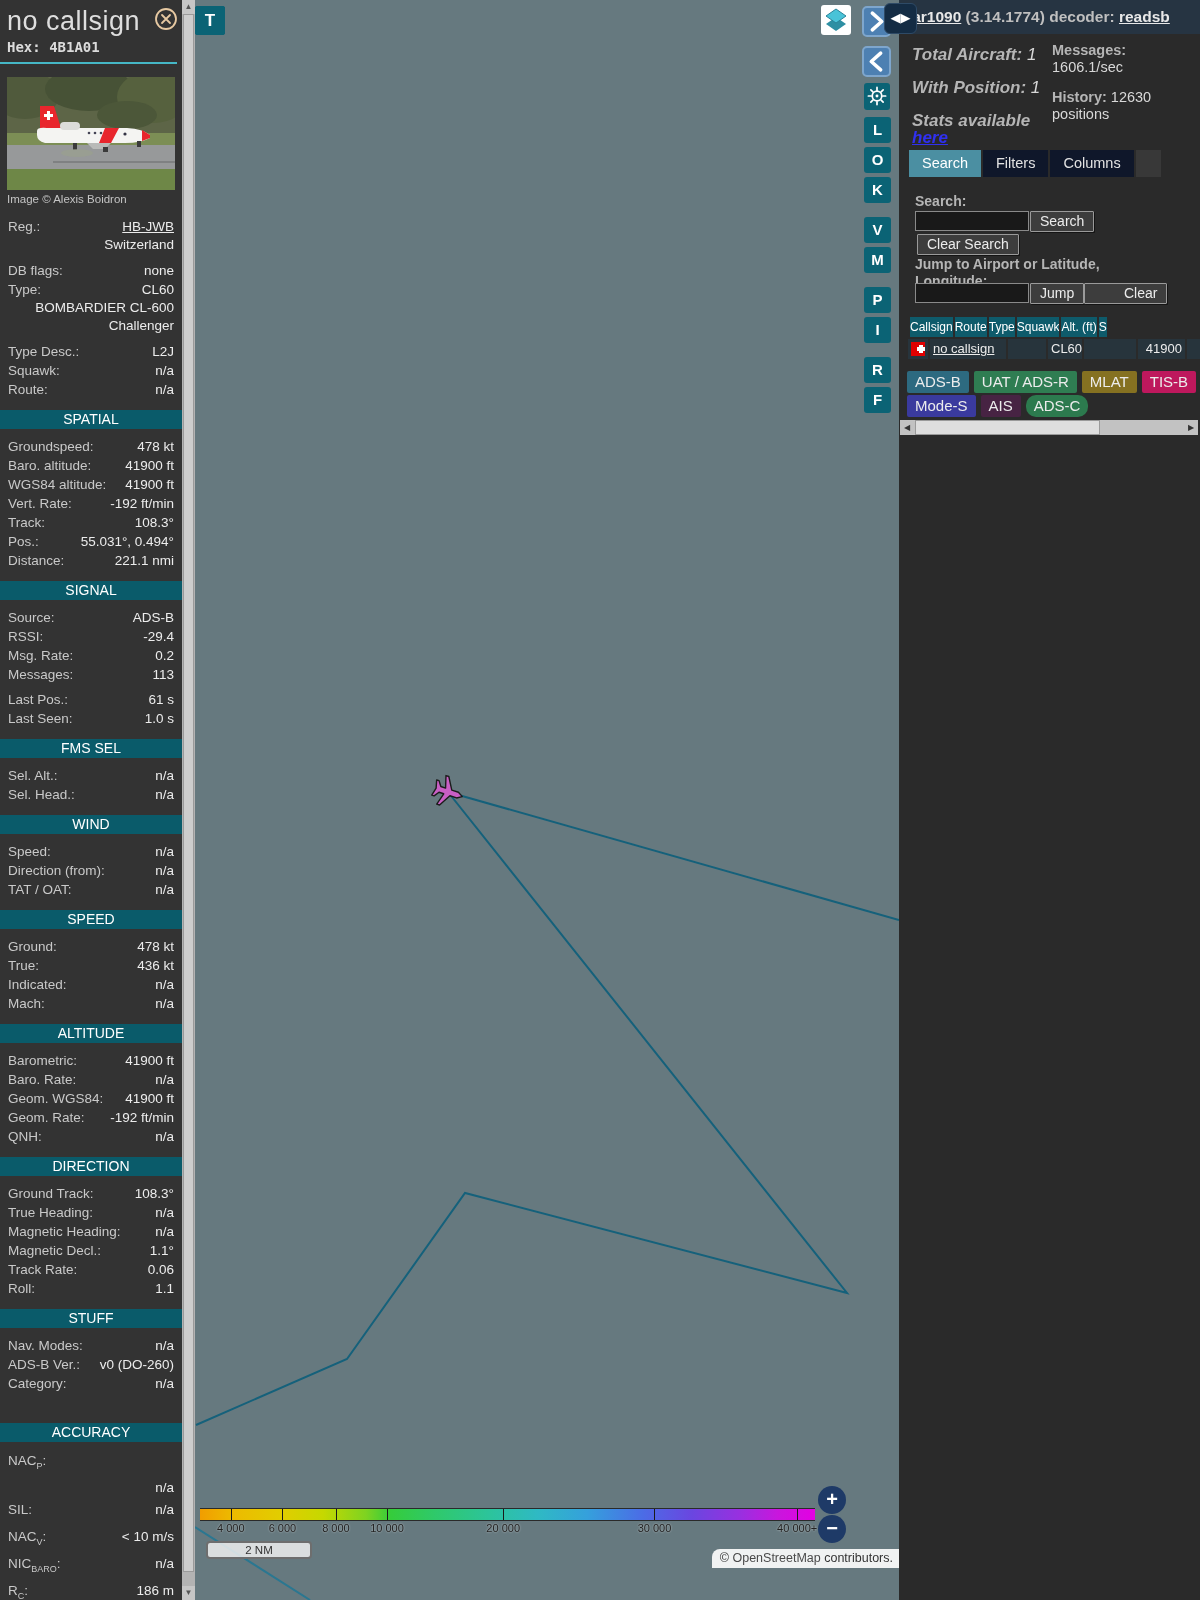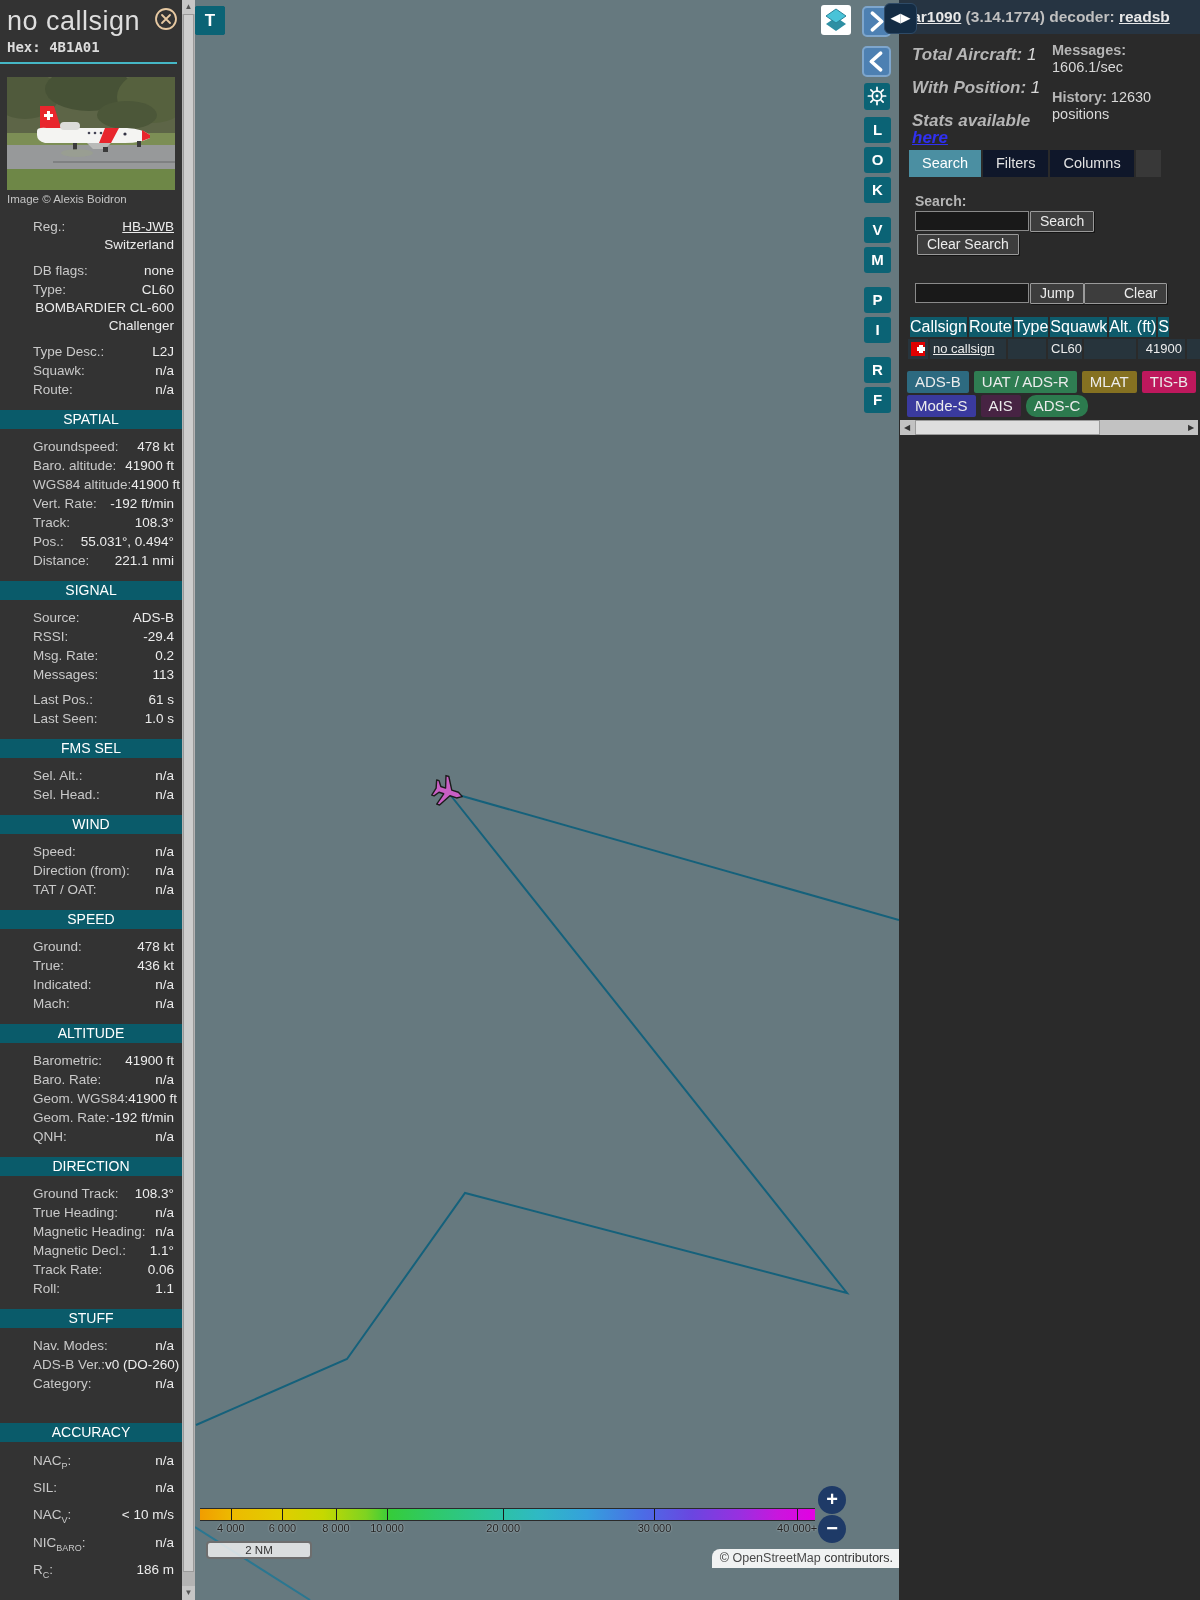--- a/index.html
+++ b/index.html
@@ -11,21 +11,21 @@
   }
   
   #sidebar{position:absolute;left:0;top:0;width:182px;height:1600px;background:#333;color:#c9c9c9;}
   #sb-title{font-size:27px;color:#dedede;padding:6px 0 0 7px;letter-spacing:.5px;}
   #sb-close{position:absolute;left:154px;top:7px;width:24px;height:24px;cursor:pointer;}
   #sb-hex{font-family:"DejaVu Sans Mono","Liberation Mono",monospace;font-weight:bold;font-size:14px;color:#dcdcdc;padding:2px 0 0 7px;}
   #sb-divider{height:2px;background:#45b7c6;margin:7px 0 0 0;width:177px;}
   #sb-photo{margin:13px 0 0 7px;width:168px;height:113px;display:block;}
   #sb-credit{font-size:11.5px;color:#c4c4c4;padding:3px 0 0 7px;}
   .srow{display:flex;justify-content:space-between;padding:0 8px;font-size:13.5px;line-height:19px;}
-  .srow .lbl{color:#c9c9c9;white-space:nowrap;margin-left:25px;}
+  .srow .lbl{color:#c9c9c9;white-space:nowrap;}
   .srow .val{color:#ececec;text-align:right;white-space:nowrap;}
   .vonly{text-align:right;padding:0 8px;font-size:13.5px;line-height:18px;color:#ececec;}
   a.sb-link{color:#ececec;text-decoration:underline;}
   #sb-toprows{margin-top:12px;}
   .rgap{height:7px;}
   .shead{background:#0a5b6a;color:#fff;text-align:center;font-size:14px;line-height:17px;padding:1px 0;margin:11px 0 8px 0;}
   .rgroup{margin-bottom:6px;}
   .sbsec .groups{margin-bottom:2px;}
   sub{font-size:9px;}
   
@@ -72,21 +72,21 @@
   .tab{padding:0 13px;font-size:14.5px;line-height:27px;color:#e2e2e2;background:#0f172a;border-right:2px solid #2a2a2a;cursor:pointer;}
   .tab.active{background:#4b8fa2;color:#fff;}
   .tab-fill{flex:1;background:#383838;}
   .fldlabel{position:absolute;font-size:14px;font-weight:bold;color:#b5b5b5;}
   .txt-input{position:absolute;width:106px;height:18px;background:#191919;border:1px solid #8a8a8a;color:#eee;font-size:13px;padding:0 3px;}
   .pbtn{position:absolute;background:#3d3d3d;color:#ececec;border:1px solid #9a9a9a;border-radius:1px;font-size:14px;padding:1px 9px 2px 9px;box-shadow:1px 1px 0 #141414;cursor:pointer;font-family:inherit;}
   
   #actable{position:absolute;left:9px;top:317px;}
   .trow{display:flex;margin-bottom:2px;}
   .trow > div{margin-right:2px;box-sizing:border-box;overflow:hidden;white-space:nowrap;}
-  .th{background:#0e5b6b;color:#fff;font-size:16px;line-height:20px;text-align:center;cursor:pointer;}
+  .th{background:#0e5b6b;color:#fff;font-size:12px;line-height:20px;text-align:center;cursor:pointer;}
   .td{background:#27343c;color:#ececec;font-size:13px;line-height:20px;padding:0 3px;}
   .cw0{width:20px;} .cw1{width:76px;} .cw2{width:38px;} .cw3{width:34px;} .cw4{width:52px;} .cw5{width:47px;} .cw6{width:14px;margin-right:0!important;}
   .td.alt{text-align:right;}
   a.cs-link{color:#ececec;text-decoration:underline;}
   .flagcell{display:flex;align-items:center;justify-content:center;}
   
   #srcbtns{position:absolute;left:8px;top:371px;width:290px;}
   .srcrow{display:flex;margin-bottom:2px;}
   .srcbtn{color:#ececec;font-size:15px;line-height:22px;padding:0 8px;margin-right:5px;border-radius:2px;cursor:pointer;white-space:nowrap;}
   
@@ -414,21 +414,21 @@
               <span class="val">n/a</span>
             </div>
         </div>
       </div>
     </section>
   </div>
 
   <section class="sbsec">
     <div class="shead" style="margin-top:30px;">ACCURACY</div>
     <div>
-      <div class="srow" style="line-height:21.5px;">
+      <div class="srow" style="line-height:21.5px;flex-direction:column;">
         <span class="lbl"><span>NAC</span><sub>P</sub><span>:</span></span>
         <span class="val">n/a</span>
       </div>
 
       <div class="srow" style="line-height:21.5px;">
         <span class="lbl"><span>SIL</span><sub></sub><span>:</span></span>
         <span class="val">n/a</span>
       </div>
 
       <div class="srow" style="line-height:21.5px;">
@@ -597,20 +597,21 @@
     <div class="tab">Filters</div>
     <div class="tab">Columns</div>
     <div class="tab-fill"></div>
   </div>
 
   <div class="fldlabel" style="left:16px;top:193px;">Search:</div>
   <input class="txt-input" style="left: 16px; top: 211px;" value="">
   <button class="pbtn" style="left:131px;top:211px;">Search</button>
   <button class="pbtn" style="left:18px;top:234px;">Clear Search</button>
 
+  <div class="fldlabel" style="left:16px;top:256px;width:245px;line-height:17px;">Jump to Airport or Latitude, Longitude:</div>
   <input class="txt-input" style="left: 16px; top: 283px;" value="">
   <button class="pbtn" style="left:131px;top:283px;">Jump</button>
   <button class="pbtn" style="left:185px;top:283px;padding-left:39px;">Clear</button>
 
   <div id="actable">
     <div class="trow" id="thead-row">
       <div class="th"></div>
 
       <div class="th">Callsign</div>
 

